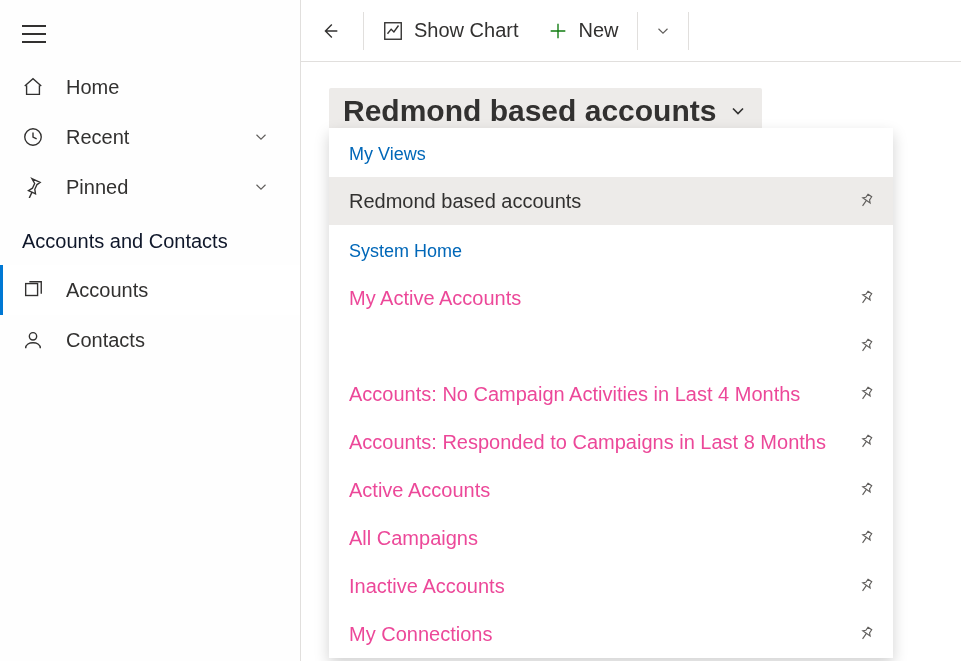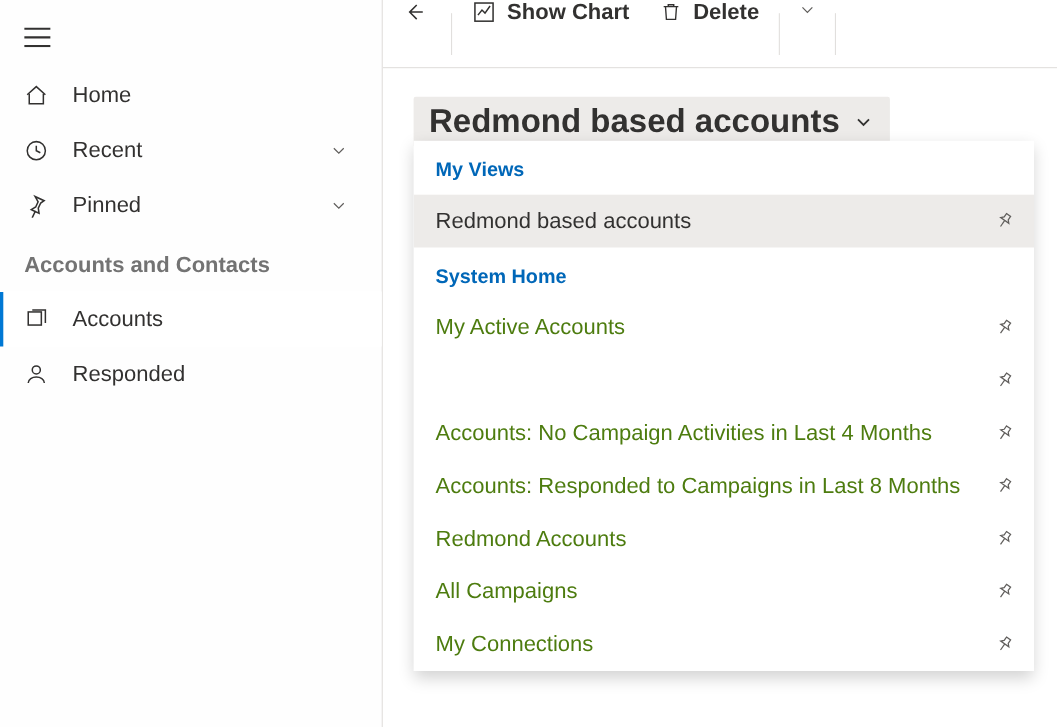--- a/index.html
+++ b/index.html
@@ -1,45 +1,45 @@
 <!DOCTYPE html>
 <html><head>
   <meta charset="utf-8">
   <style>
     * { box-sizing: border-box; margin: 0; padding: 0; }
     html, body { height: 100%; width: 100%; font-family: "Segoe UI", Arial, sans-serif; color: #323130; overflow: hidden; background: #fff; }
     .root { display: flex; width: 961px; height: 661px; background: #fff; }
 
     
-    .sidebar { width: 348px; border-right: 1px solid #e1dfdd; background: #fefefe; padding-top: 6px; }
+    .sidebar { width: 301px; border-right: 1px solid #e1dfdd; background: #fefefe; padding-top: 6px; }
     .hamburger-row { height: 56px; display:flex; align-items:center; padding-left: 22px; }
     .sb-item { display: flex; align-items: center; height: 50px; padding-left: 22px; cursor: pointer; position: relative; }
     .sb-item .ico { width: 24px; display: flex; align-items: center; color: #323130; }
     .sb-item .label { margin-left: 20px; font-size: 20px; color: #323130; }
     .sb-item .chev  { position:absolute; right: 30px; color:#605e5c; }
     .sb-item.selected { background: #fff; box-shadow: inset 3px 0 0 #0078d4; }
     .sb-item.sub .label { margin-left: 20px; }
-    .sb-group { font-size: 20px; font-weight: 700; padding: 18px 0 12px 22px; color: #737373; }
+    .sb-group { font-size: 20px; font-weight: 400; padding: 18px 0 12px 22px; color: #0f172a; }
 
     
     .main { flex: 1; position: relative; overflow: hidden; }
     .toolbar { display: flex; align-items: center; height: 62px; border-bottom: 1px solid #e1dfdd; }
-    .tbtn { display:flex; align-items:flex-start; height:62px; padding:0 14px; font-size:20px; color:#323130; cursor:pointer;font-weight:bold; }
+    .tbtn { display:flex; align-items:center; height:62px; padding:0 14px; font-size:20px; color:#323130; cursor:pointer; }
     .tbtn .ti { margin-right: 10px; display:flex; align-items:center; }
     .tsep { width:1px; height:38px; background:#e1dfdd; margin: 0 4px; }
     .back-btn { padding:0 18px; }
     .plus-svg { color:#107c10; }
     .view-header { display:inline-flex; align-items:center; margin: 26px 0 0 28px; padding: 6px 14px; background:#edebe9; border-radius:2px; cursor:pointer; }
     .view-title { font-size: 30px; font-weight:600; }
     .view-chev  { margin-left: 12px; }
 
     
     .dropdown { position:absolute; left:28px; top:128px; width:564px; background:#fff; box-shadow: 0 6px 14px rgba(0,0,0,0.18); max-height: 533px; overflow:hidden; }
-    .dd-section-head { color:#0067b8; font-size:18px; font-weight:700; padding: 16px 20px 12px; }
-    .dd-item { display:flex; align-items:center; height:48px; padding:0 20px; font-size:20px; color:#4d7c0f; cursor:pointer; position:relative; }
+    .dd-section-head { color:#0067b8; font-size:18px; font-weight:400; padding: 16px 20px 12px; }
+    .dd-item { display:flex; align-items:center; height:48px; padding:0 20px; font-size:20px; color:#ec4899; cursor:pointer; position:relative; }
     .dd-item.selected { background:#edebe9; color:#323130; }
     .pin { position:absolute; right:18px; color:#605e5c; display:flex; align-items:center; }
 
     svg { display:block; }
   </style>
 </head>
 <body>
 
 <div class="root">
 
@@ -105,21 +105,21 @@
       <span class="label">Accounts</span>
     </div>
 
     <div class="sb-item sub">
       <span class="ico">
         <svg width="22" height="22" viewBox="0 0 24 24" fill="none" stroke="#323130" stroke-width="1.5">
             <circle cx="12" cy="8" r="4"></circle>
             <path d="M4 21c0-4 4-6 8-6s8 2 8 6"></path>
           </svg>
       </span>
-      <span class="label">Responded</span>
+      <span class="label">Contacts</span>
     </div>
   </div>
 
   <div class="main">
 
     <div class="toolbar">
       <div class="tbtn back-btn">
         <svg width="22" height="22" viewBox="0 0 24 24" fill="none" stroke="#323130" stroke-width="1.5">
             <path d="M14 5l-7 7 7 7M7 12h13"></path>
           </svg>
@@ -129,29 +129,29 @@
       <div class="tbtn">
         <span class="ti">
           <svg width="22" height="22" viewBox="0 0 24 24" fill="none" stroke="#323130" stroke-width="1.5">
               <rect x="3" y="3" width="18" height="18"></rect>
               <path d="M6 15l4-5 3 3 5-7"></path>
             </svg>
         </span>
         <span>Show Chart</span>
       </div>
 
-
       <div class="tbtn">
-        <span class="ti">
-          <svg width="20" height="22" viewBox="0 0 24 24" fill="none" stroke="#323130" stroke-width="1.5">
-              <path d="M4 6h16M9 6V4h6v2M6 6l1 14h10l1-14"></path>
+        <span class="ti plus-svg">
+          <svg width="22" height="22" viewBox="0 0 24 24" fill="none" stroke="#107c10" stroke-width="1.5">
+              <path d="M12 4v16M4 12h16"></path>
             </svg>
         </span>
-        <span>Delete</span>
-      </div>
+        <span>New</span>
+      </div>
+
       <div class="tsep"></div>
 
       <div class="tbtn" style="padding:0 12px;">
         <span>
           <svg width="18" height="18" viewBox="0 0 24 24" fill="none" stroke="#605e5c" stroke-width="1.5">
               <path d="M6 9l6 6 6-6"></path>
             </svg>
         </span>
       </div>
       <div class="tsep"></div>
@@ -213,30 +213,39 @@
           <div class="dd-item">
             <span>Accounts: Responded to Campaigns in Last 8 Months</span>
             <span class="pin">
               <svg width="18" height="18" viewBox="0 0 24 24" fill="none" stroke="#605e5c" stroke-width="1.5">
                 <path d="M9 3h6v5l3 3H6l3-3V3z" transform="rotate(35 12 12)"></path>
                 <line x1="12" y1="11" x2="12" y2="20" transform="rotate(35 12 12)"></line>
               </svg>
             </span>
           </div>
           <div class="dd-item">
-            <span>Redmond Accounts</span>
+            <span>Active Accounts</span>
             <span class="pin">
               <svg width="18" height="18" viewBox="0 0 24 24" fill="none" stroke="#605e5c" stroke-width="1.5">
                 <path d="M9 3h6v5l3 3H6l3-3V3z" transform="rotate(35 12 12)"></path>
                 <line x1="12" y1="11" x2="12" y2="20" transform="rotate(35 12 12)"></line>
               </svg>
             </span>
           </div>
           <div class="dd-item">
             <span>All Campaigns</span>
+            <span class="pin">
+              <svg width="18" height="18" viewBox="0 0 24 24" fill="none" stroke="#605e5c" stroke-width="1.5">
+                <path d="M9 3h6v5l3 3H6l3-3V3z" transform="rotate(35 12 12)"></path>
+                <line x1="12" y1="11" x2="12" y2="20" transform="rotate(35 12 12)"></line>
+              </svg>
+            </span>
+          </div>
+          <div class="dd-item">
+            <span>Inactive Accounts</span>
             <span class="pin">
               <svg width="18" height="18" viewBox="0 0 24 24" fill="none" stroke="#605e5c" stroke-width="1.5">
                 <path d="M9 3h6v5l3 3H6l3-3V3z" transform="rotate(35 12 12)"></path>
                 <line x1="12" y1="11" x2="12" y2="20" transform="rotate(35 12 12)"></line>
               </svg>
             </span>
           </div>
           <div class="dd-item">
             <span>My Connections</span>
             <span class="pin">

